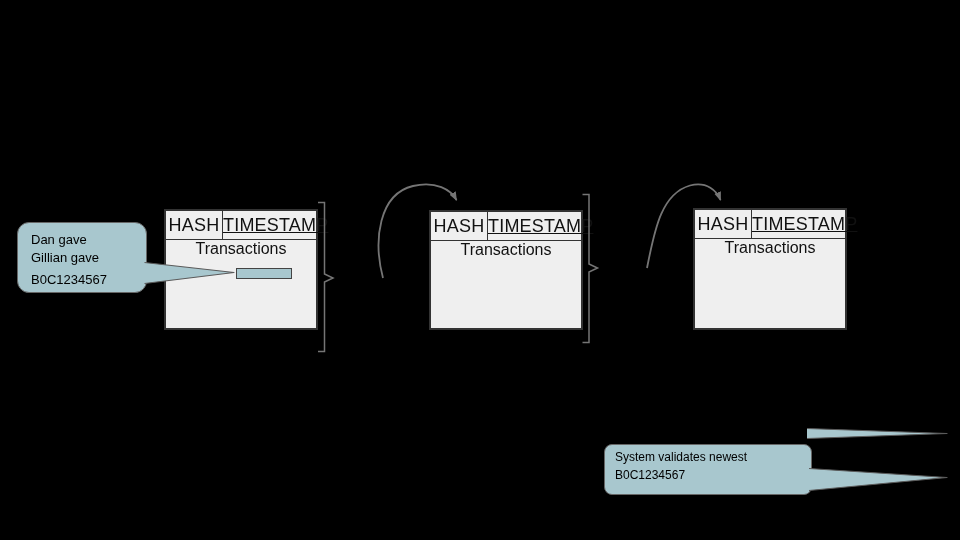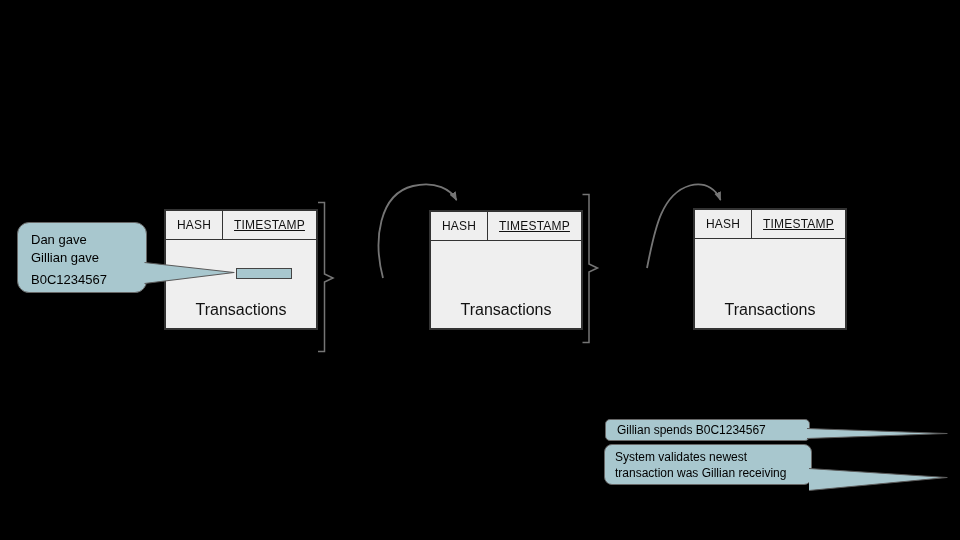--- a/index.html
+++ b/index.html
@@ -36,31 +36,31 @@
   .block-header {
     display: flex;
     height: 29px;
     border-bottom: 1.5px solid #333333;
     flex: none;
   }
   .cell {
     display: flex;
     align-items: center;
     justify-content: center;
-    font-size: 12px;
+    font-size: 18px;
     color: #111111;
     letter-spacing: 0.2px;
   }
   .cell-hash { width: 57px; border-right: 1.5px solid #333333; flex: none; }
   .cell-timestamp { flex: 1; text-decoration: underline; }
   .block-body {
     flex: 1;
     position: relative;
     display: flex;
-    align-items: flex-end;
+    align-items: flex-start;
     justify-content: center;
     padding-bottom: 9px;
   }
   .tx-label { font-size: 16px; color: #111111; }
   .tx-chip {
     position: absolute;
     left: 70px; top: 28px;
     width: 56px; height: 11px;
     background: #a8c7ce;
     border: 1.5px solid #444444;
@@ -87,21 +87,21 @@
     left: 605px; top: 419px;
     width: 205px; height: 22px;
     border-radius: 5px;
     display: flex;
     align-items: center;
     padding-left: 11px;
     font-size: 12px;
   }
   .bubble-validates {
     left: 604px; top: 444px;
-    width: 208px; height: 41px;
+    width: 208px; height: 51px;
     border-radius: 8px;
     padding: 4px 0 0 10px;
     font-size: 12px;
     line-height: 16px;
   }
   .bubble-validates .gap { margin-top: 2px; }
 </style>
 </head>
 <body>
 
@@ -153,27 +153,23 @@
       <div class="tx-label">Transactions</div>
     </div>
   </div>
 
   <div class="bubble bubble-dan">
     <div>Dan gave</div>
     <div>Gillian gave</div>
     <div class="gap">B0C1234567</div>
   </div>
 
-  <div class="bubble bubble-spends">
-    <div>Gillian spends B0C1234567</div>
-  </div>
 
   <div class="bubble bubble-validates">
     <div>System validates newest</div>
-    <div>transaction was Gillian receiving</div>
     <div class="gap">B0C1234567</div>
   </div>
 
   <svg class="overlay top" viewBox="0 0 960 540">
     <path d="M144.5,262.5 L234,272.5 L144.5,283.5" fill="#a8c7ce" stroke="#5a5a5a" stroke-width="1.2" stroke-linejoin="round"></path>
     <path d="M807,428.5 L947,433.5 L807,438.5" fill="#a8c7ce" stroke="#5a5a5a" stroke-width="1.2" stroke-linejoin="round"></path>
     <path d="M809,468.5 L947,477.5 L809,490.5" fill="#a8c7ce" stroke="#5a5a5a" stroke-width="1.2" stroke-linejoin="round"></path>
   </svg>
 
 </div>

